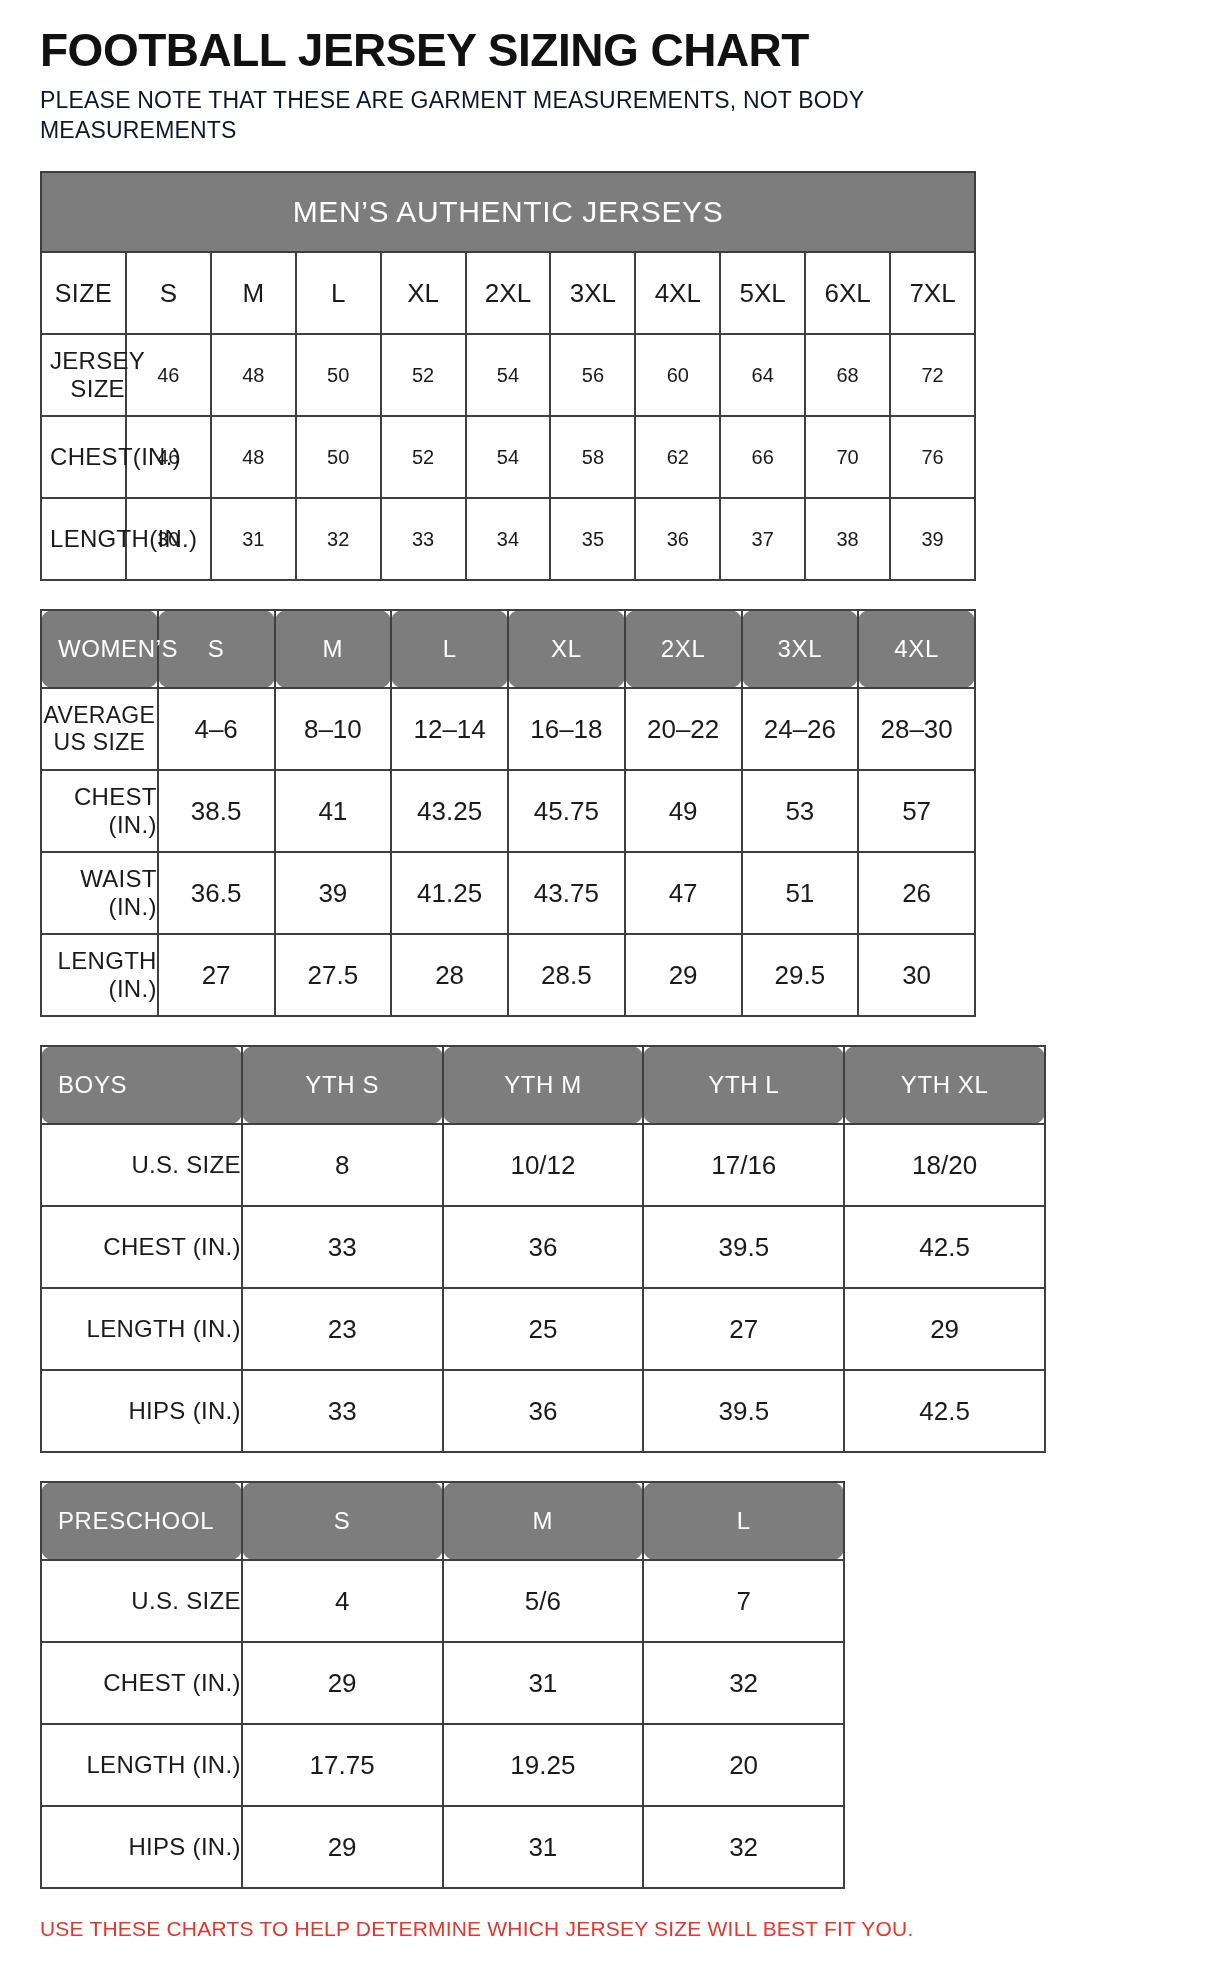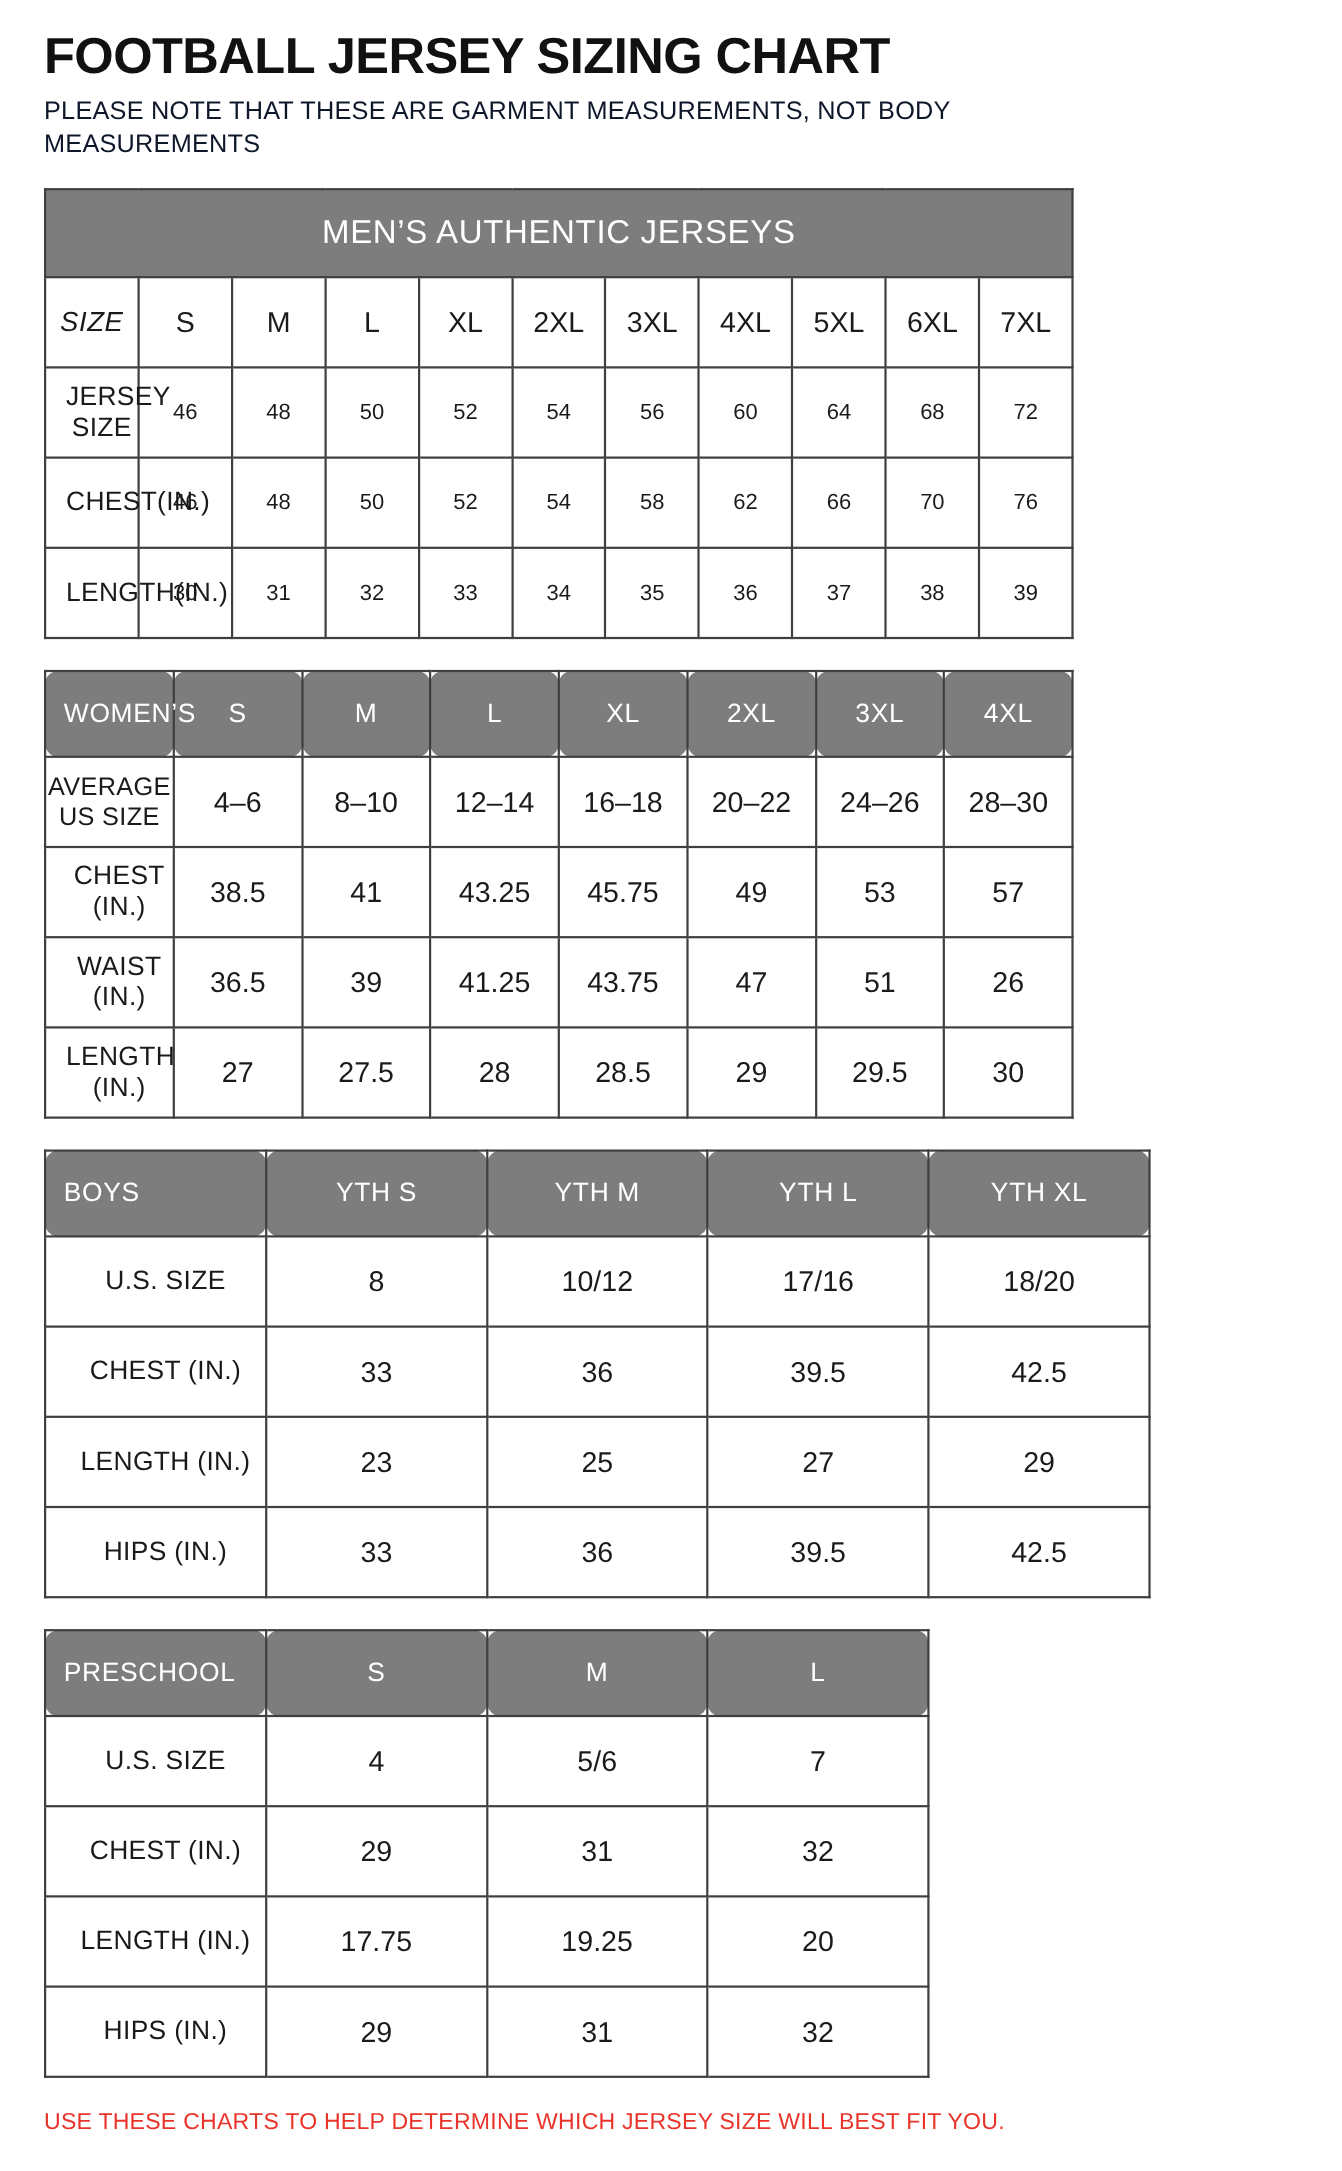--- a/index.html
+++ b/index.html
@@ -61,22 +61,22 @@
   }
   .hdr-cell {
     background: #7d7d7d;
     color: #ffffff;
     font-size: 24px;
     letter-spacing: 0.6px;
     height: 76px;
     border-radius: 12px;
   }
   .rowlabel {
-    text-align: center;
-    padding-left: 18px;
+    text-align: right;
+    padding-left: 8px;
     font-size: 24px;
     letter-spacing: 0.3px;
     height: 80px;
   }
   .rowlabel.center {
     text-align: center;
     padding-left: 0;
   }
   .cell {
     font-size: 26px;
@@ -85,21 +85,20 @@
   
   #mens-table .rowlabel { width: 230px; }
   #mens-table .cell { font-size: 20px; }
   #mens-table .size-hdr-label {
     background: #ffffff;
     color: #1a1a1a;
     text-align: center;
     font-size: 25px;
     letter-spacing: 0.5px;
     height: 80px;
-    font-style: italic;
   }
   #mens-table .size-hdr-val {
     background: #ffffff;
     color: #1a1a1a;
     font-size: 26px;
     height: 80px;
   }
   
   #womens-table .rowlabel { width: 230px; }
   #womens-table .hdr-cell { text-align: left; padding-left: 16px; }

